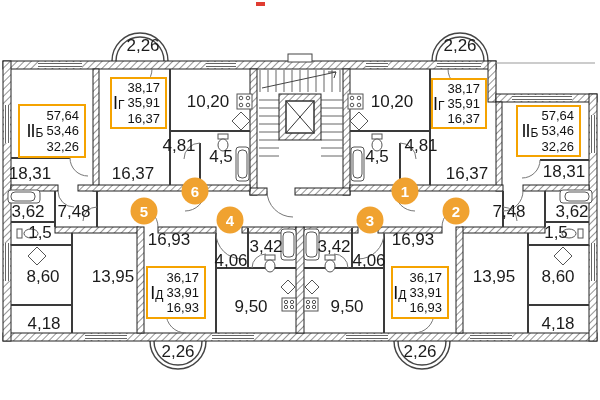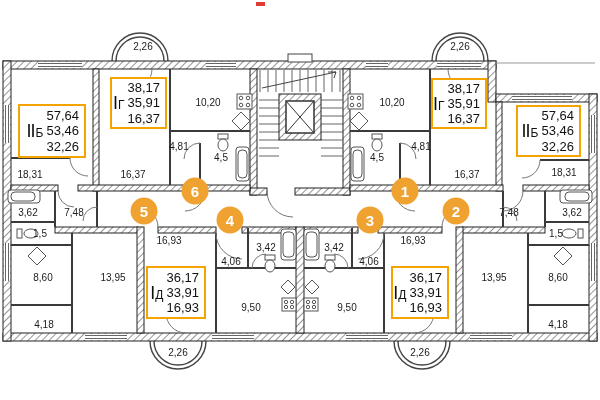--- a/index.html
+++ b/index.html
@@ -1,19 +1,19 @@
 <!DOCTYPE html>
 <html><head>
 <meta charset="utf-8">
 <style>
   html,body{margin:0;padding:0;background:#ffffff;}
   .stage{position:relative;width:600px;height:400px;background:#fff;overflow:hidden;
          font-family:"Liberation Sans",sans-serif;}
   .stage svg{position:absolute;left:0;top:0;}
-  .rlabel{position:absolute;transform:translate(-50%,-50%);font-size:10px;color:#1b1b1b;
+  .rlabel{position:absolute;transform:translate(-50%,-50%);font-size:17px;color:#1b1b1b;
           white-space:nowrap;}
   .unit-box{position:absolute;background:#fff;border:2px solid #F5A300;box-sizing:border-box;
             display:flex;align-items:center;justify-content:flex-end;gap:3px;padding:2px 5px 2px 3px;}
   .ucode{display:flex;align-items:baseline;color:#111;line-height:1;}
   .uroman{font-size:18px;letter-spacing:-1px;}
   .uletter{font-size:12px;margin-left:1px;}
   .unums{display:flex;flex-direction:column;text-align:right;font-size:13px;line-height:1.17;color:#111;}
   .marker{position:absolute;width:27px;height:27px;border-radius:50%;background:#F0A230;color:#fff;
           display:flex;align-items:center;justify-content:center;font-size:15px;font-weight:bold;
           transform:translate(-50%,-50%);cursor:pointer;}

